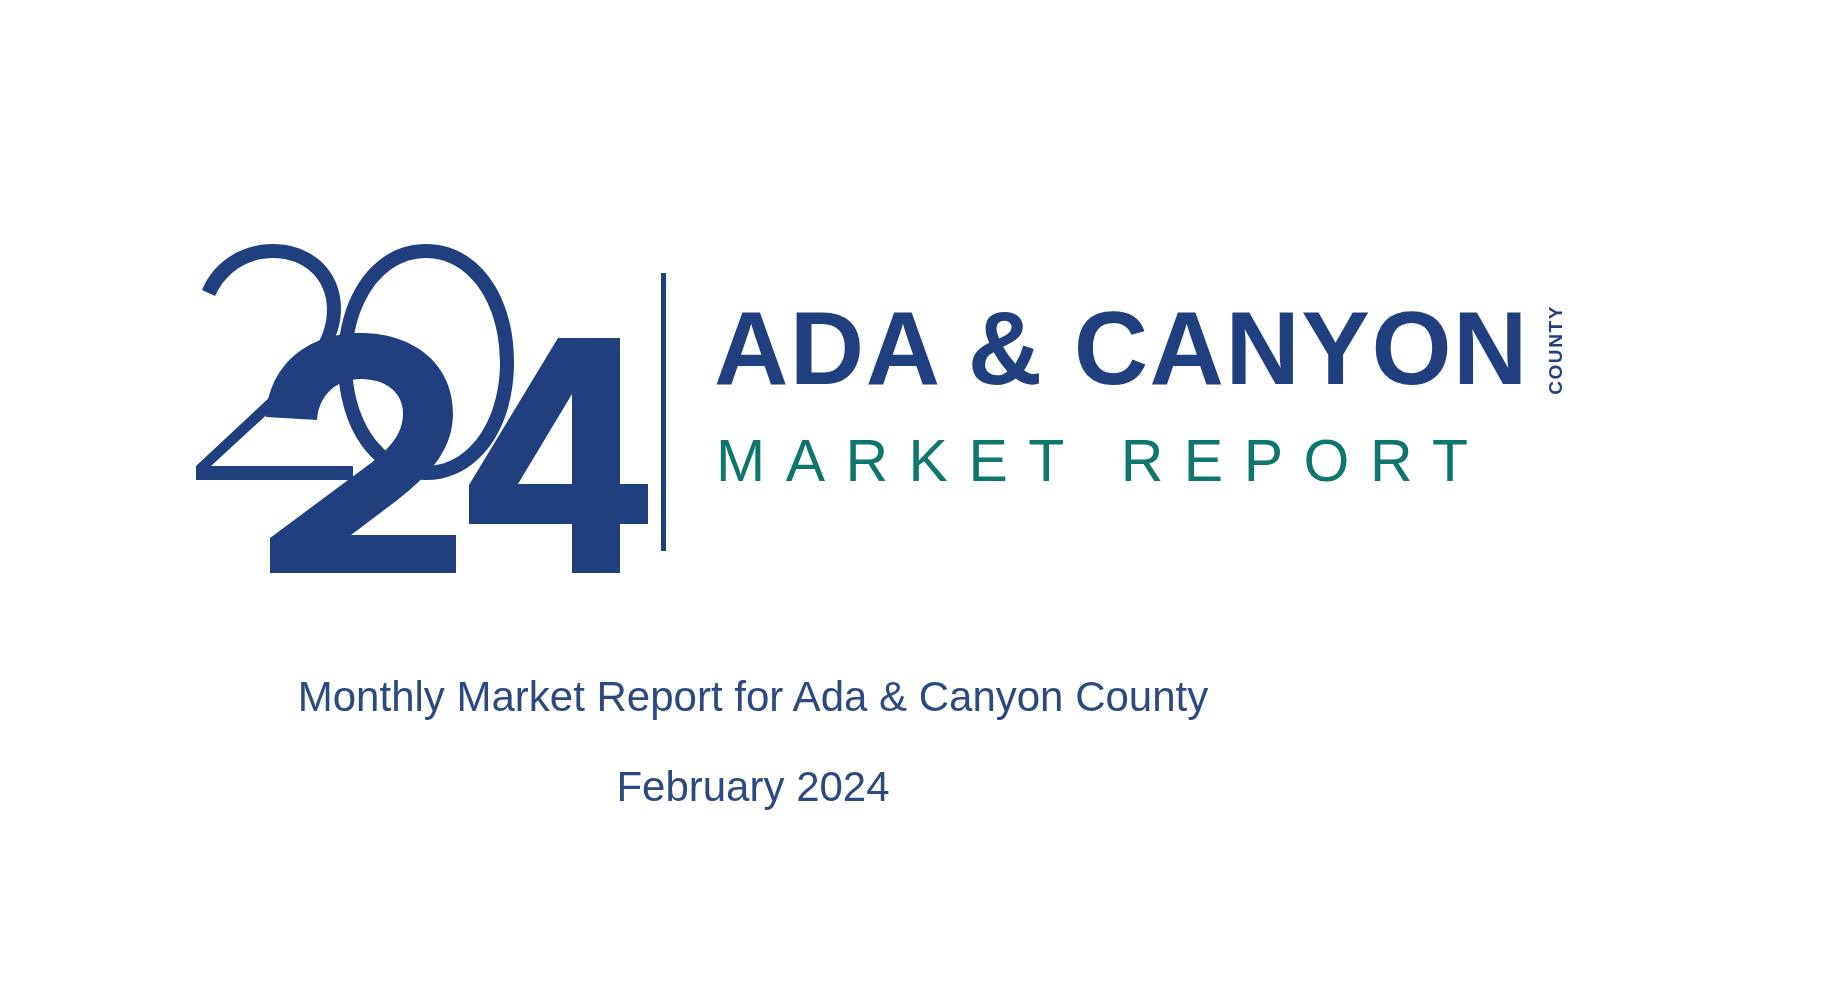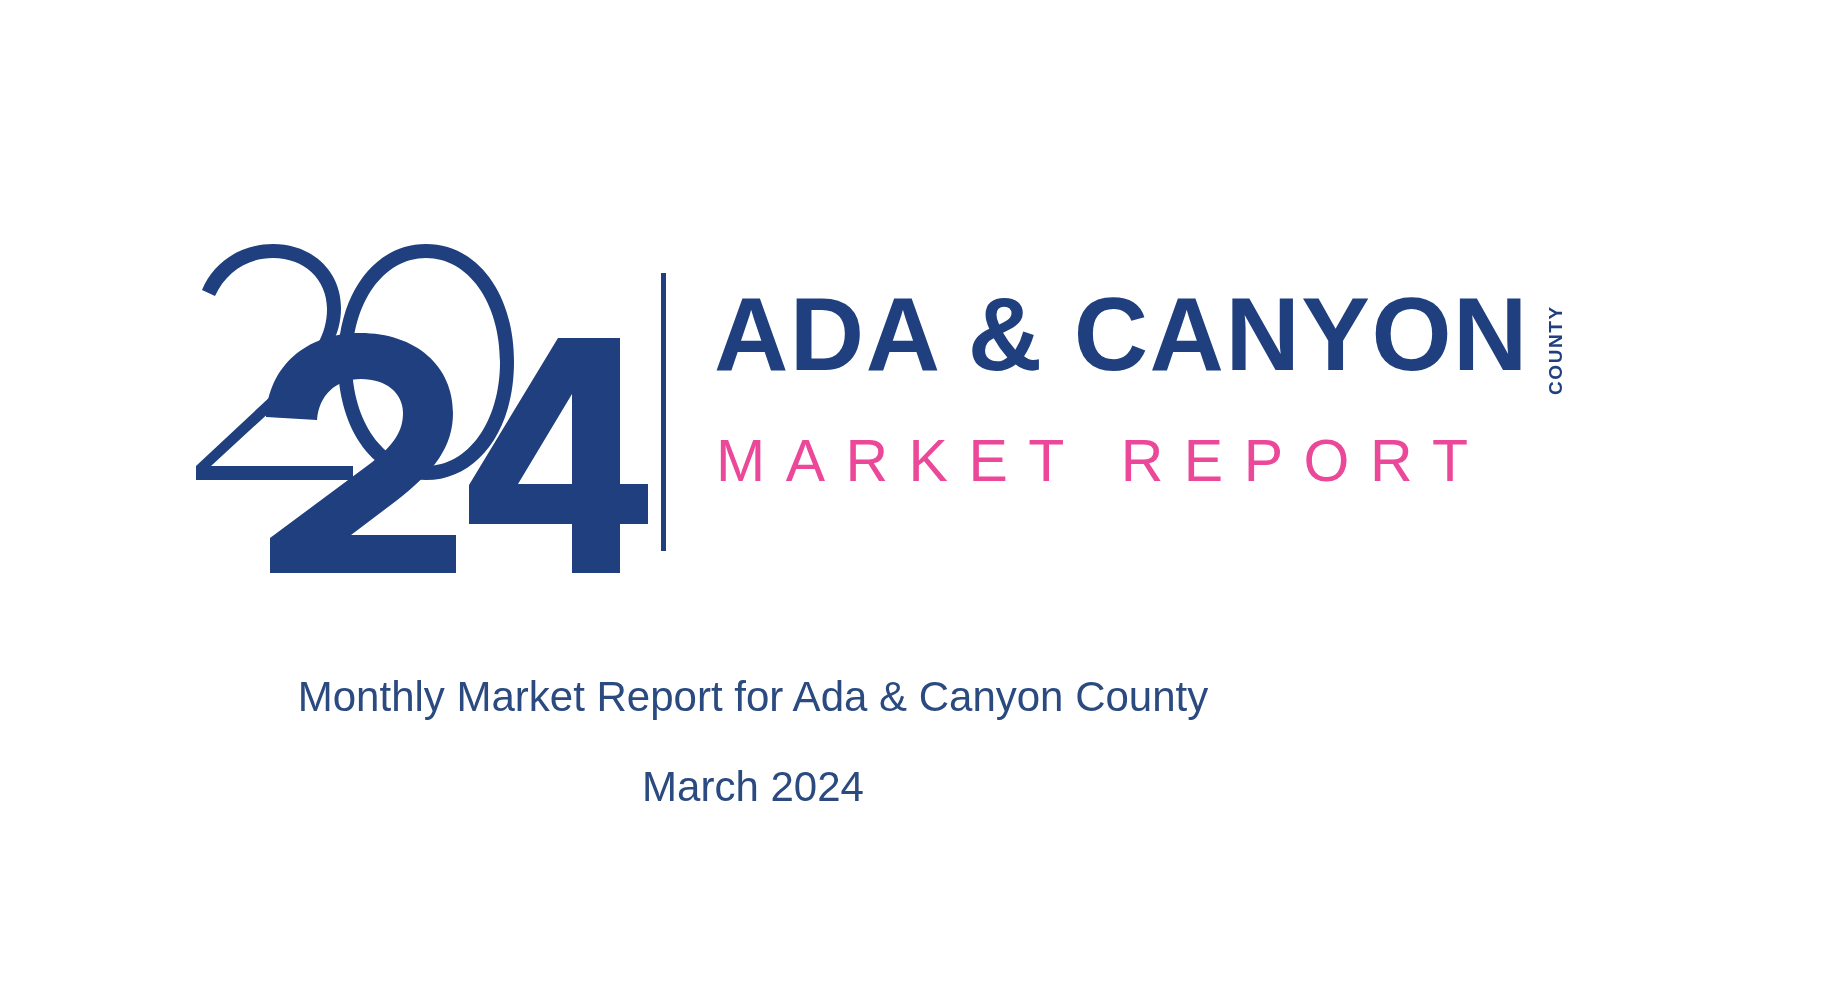--- a/index.html
+++ b/index.html
@@ -65,20 +65,21 @@
     width: 960px;
     height: 340px;
   }
 
   .wordmark-primary-row {
     position: absolute;
     left: 0;
     top: 52px;
     height: 110px;
     display: flex;
+    align-items: flex-end;
   }
   .wordmark-primary {
     font-family: "Liberation Sans", "DejaVu Sans", sans-serif;
     font-weight: 700;
     font-size: 104px;
     line-height: 0.92;
     letter-spacing: 1.5px;
     color: #1f3f7e;
     white-space: nowrap;
     transform: scaleX(0.99);
@@ -99,21 +100,21 @@
   }
 
   .wordmark-secondary {
     position: absolute;
     left: 2px;
     top: 192px;
     font-family: "Liberation Sans", "DejaVu Sans", sans-serif;
     font-weight: 400;
     font-size: 59px;
     letter-spacing: 20.5px;
-    color: #ec4899;
+    color: #0f766e;
     white-space: nowrap;
   }
 
   
   .caption-block {
     position: absolute;
     left: 0;
     top: 676px;
     width: 1506px;
     text-align: center;
@@ -221,16 +222,16 @@
         <span class="wordmark-primary">ADA &amp; CANYON</span>
         <span class="wordmark-county">COUNTY</span>
       </div>
       <div class="wordmark-secondary">MARKET REPORT</div>
     </div>
 
   </div>
 
   <div class="caption-block">
     <p class="caption-line-1">Monthly Market Report for Ada &amp; Canyon County</p>
-    <p class="caption-line-2">March 2024</p>
+    <p class="caption-line-2">February 2024</p>
   </div>
 
 </div>
 
 </body></html>

